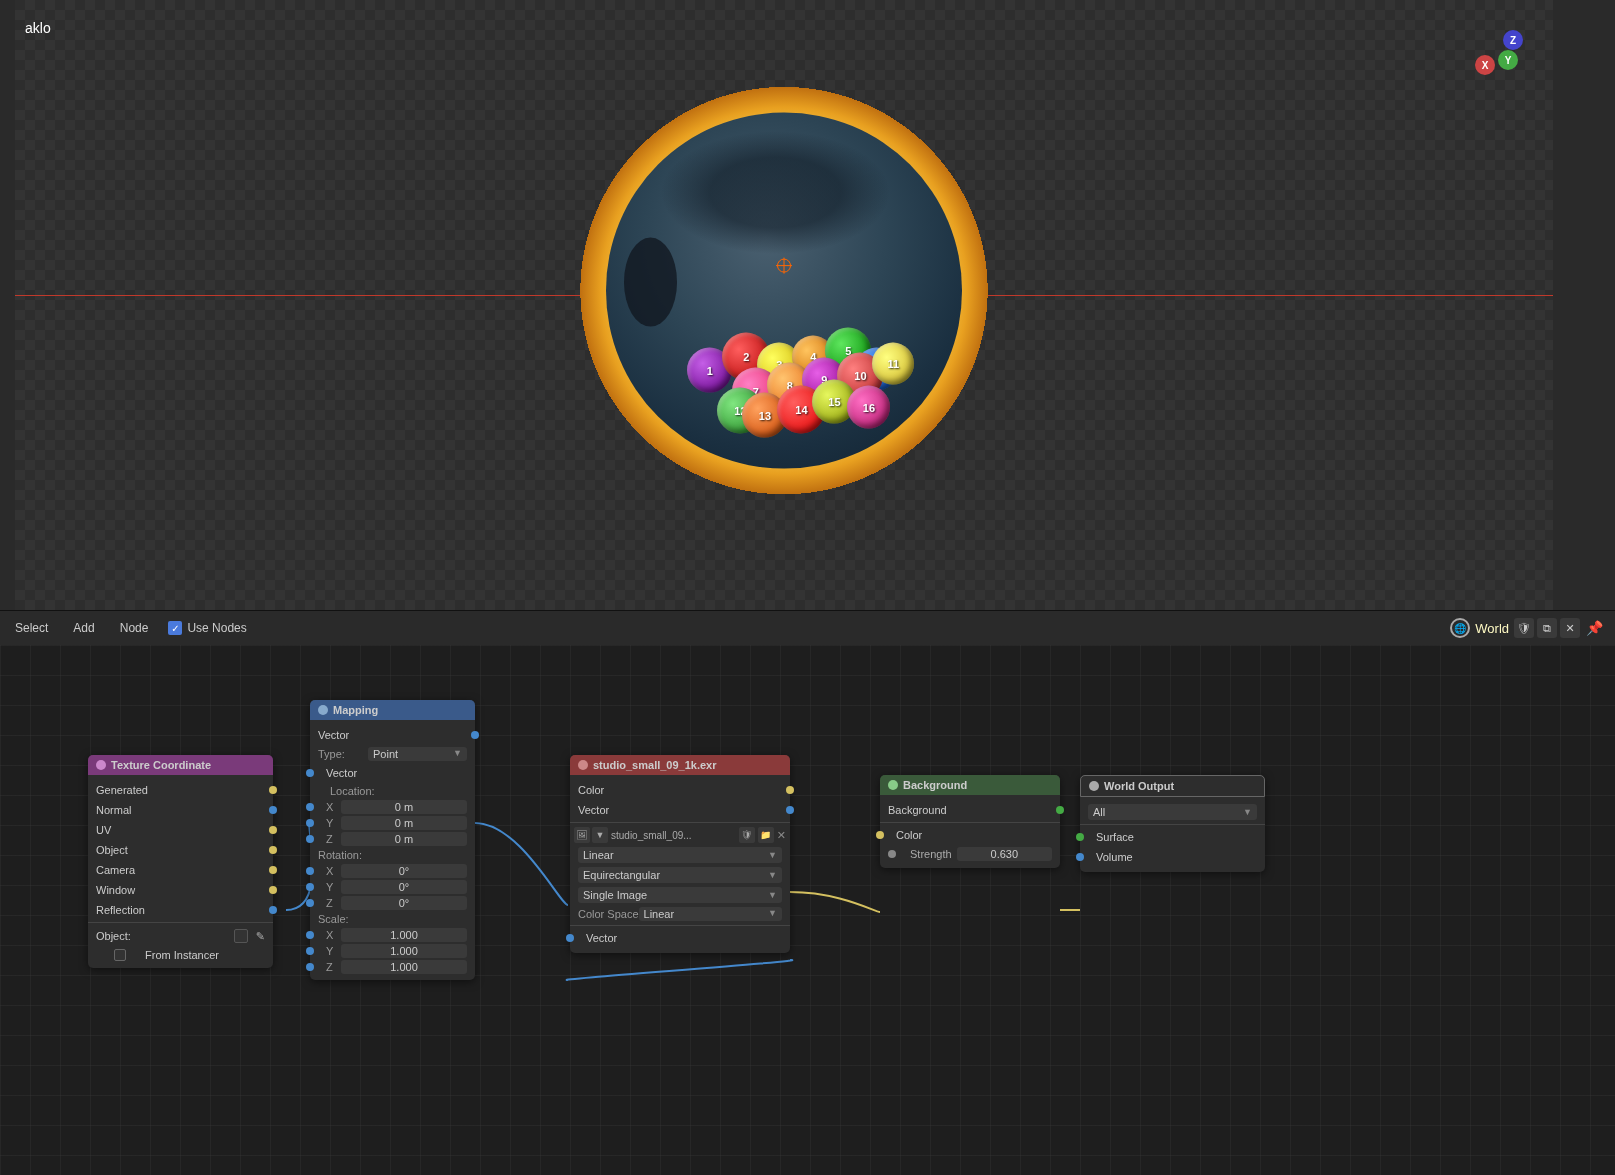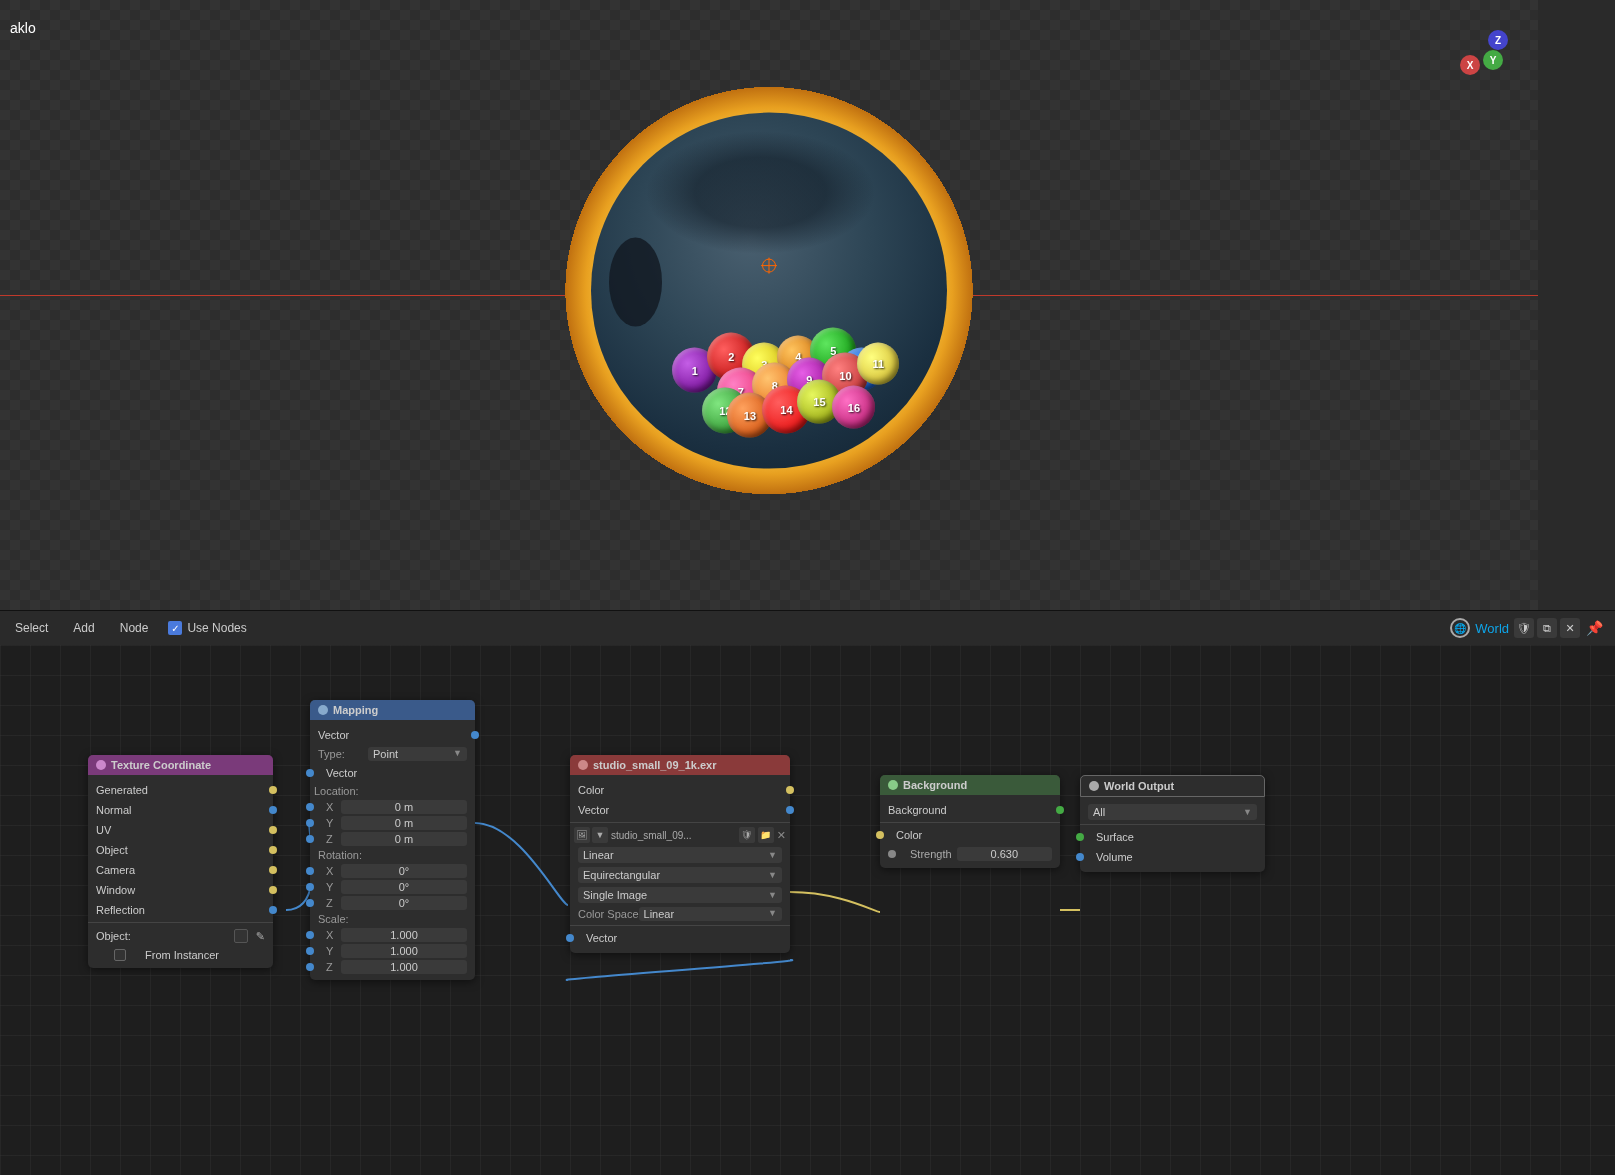--- a/index.html
+++ b/index.html
@@ -13,20 +13,21 @@
       color: #ccc;
     }
 
     
     #viewport {
       width: 1538px;
       height: 610px;
       background: #0f172a;
       position: relative;
       overflow: hidden;
+      margin-left: 15px;
     }
 
     
     #viewport::before {
       content: '';
       position: absolute;
       inset: 0;
       background-image:
         linear-gradient(45deg, #333 25%, transparent 25%),
         linear-gradient(-45deg, #333 25%, transparent 25%),
@@ -261,21 +262,21 @@
       gap: 5px;
     }
     .world-globe {
       width: 20px; height: 20px;
       border-radius: 50%;
       border: 2px solid #aaa;
       display: flex; align-items: center; justify-content: center;
       font-size: 10px;
     }
     .world-name {
-      color: #0ea5e9;
+      color: #fef9c3;
       font-size: 13px;
     }
     .world-icons {
       display: flex; gap: 3px;
     }
     .world-icon-btn {
       width: 20px; height: 20px;
       background: #3a3a3a;
       border-radius: 3px;
       display: flex; align-items: center; justify-content: center;
@@ -746,21 +747,21 @@
           <span class="field-label">Type:</span>
           <div class="field-dropdown">
             <span>Point</span>
             <span class="dd-arrow">▼</span>
           </div>
         </div>
         <div class="node-row">
           <div class="node-socket socket-left socket-blue"></div>
           <span class="node-label" style="margin-left:8px;">Vector</span>
         </div>
-        <div style="padding:2px 4px; color:#999; font-size:11px;">Location:</div>
+        <div style="padding:2px 20px; color:#999; font-size:11px;">Location:</div>
         <div class="coord-row">
           <div class="node-socket socket-left socket-blue"></div>
           <span class="coord-label" style="margin-left:8px;">X</span>
           <div class="coord-val">0 m</div>
         </div>
         <div class="coord-row">
           <div class="node-socket socket-left socket-blue"></div>
           <span class="coord-label" style="margin-left:8px;">Y</span>
           <div class="coord-val">0 m</div>
         </div>

